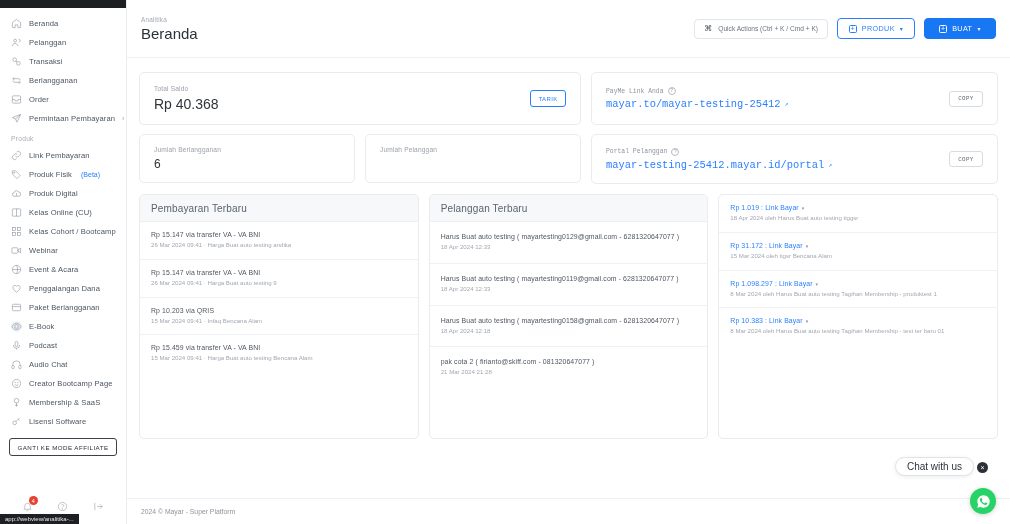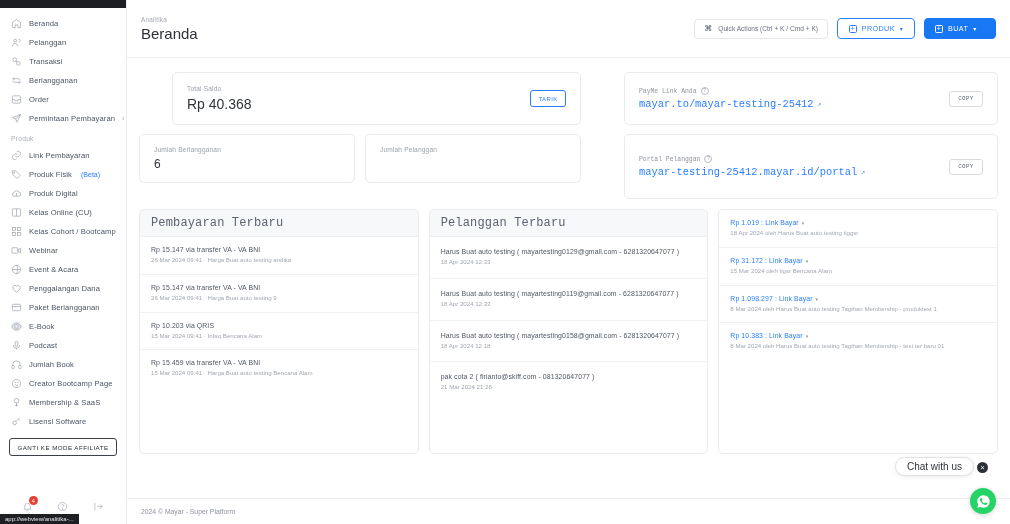--- a/index.html
+++ b/index.html
@@ -95,37 +95,37 @@
     border: 1px solid #2a7fff; border-radius: 4px;
     height: 21px; padding: 0 10px; background: #fff;
     color: #2a7fff; font-size: 7.2px; letter-spacing:.4px; cursor:pointer;
     min-width: 78px; justify-content: center;
   }
   .btn-solid-blue {
     display: flex; align-items: center; gap: 5px;
     border: 1px solid #1877f2; border-radius: 4px;
     height: 21px; padding: 0 10px; background: #1877f2;
     color: #fff; font-size: 7.2px; letter-spacing:.4px; cursor:pointer;
-    min-width: 72px; 
+    min-width: 72px; justify-content: center;
   }
   .plus-sq { width: 8px; height: 8px; border: 1px solid currentColor; border-radius: 1.5px;
              display:flex;align-items:center;justify-content:center;font-size:7px;line-height:1;}
   .caret { font-size: 6px; }
 
   .content { flex: 1; padding: 14px 12px 0 12px; overflow: hidden; }
 
   .row-cards { display: flex; gap: 10px; }
   .col-left { width: 442px; display: flex; flex-direction: column; gap: 9px; }
   .col-right { flex: 1; display: flex; flex-direction: column; gap: 9px; font-family: Liberation Mono, monospace; }
 
   .card {
     background: #fff; border: 1px solid #e9ebef; border-radius: 5px;
   }
   .card-pad { padding: 11px 14px; }
-  .card-flex { display: flex; align-items: center; justify-content: space-between; margin-left: 33px; }
+  .card-flex { display: flex; align-items: center; justify-content: space-between; }
   .stat-label { font-size: 6.6px; color: #9ba1ab; margin-bottom: 4px; letter-spacing:.15px;}
   .stat-value { font-size: 14px; color: #2f343b; }
   .stat-value-sm { font-size: 12px; color: #2f343b; }
   .btn-small-blue {
     border: 1px solid #2a7fff; border-radius: 3px; background: #fff;
     color: #2a7fff; font-size: 6px; letter-spacing:.4px;
     height: 17px; min-width: 36px; display:flex;align-items:center;justify-content:center;cursor:pointer;
   }
   .btn-small-gray {
     border: 1px solid #d8dce1; border-radius: 3px; background: #fff;
@@ -147,21 +147,21 @@
   .panels { display: flex; gap: 10px; margin-top: 10px; }
   .panel {
     flex: 1; border: 1px solid #e9ebef; border-radius: 5px;
     background: #fff; overflow: hidden; height: 245px;
   }
   .panel-head {
     background: #f7f8fa; border-bottom: 1px solid #eceef1;
     height: 27px; display: flex; align-items: center; justify-content: space-between;
     padding: 0 11px;
   }
-  .panel-title { font-size: 12px; color: #5b6270; letter-spacing: .15px; font-family: Liberation Mono, monospace; }
+  .panel-title { font-size: 10px; color: #5b6270; letter-spacing: .15px; }
   .panel-body { padding: 0; }
   .pitem {
     padding: 9px 11px 9px 11px;
     border-bottom: 1px solid #f0f1f4;
   }
   .pitem:last-child { border-bottom: none; }
   .pitem-title { font-size: 6.9px; color: #4f5662; margin-bottom: 3px; letter-spacing: .1px; }
   .pitem-title.blue { color: #2a7fff; }
   .pitem-sub { font-size: 6.1px; color: #a2a8b2; line-height: 1.45; }
   .caret-sm { font-size: 5px; color: #8f959f; margin-left: 3px;}
@@ -369,21 +369,21 @@
         <span class="nav-label">Podcast</span>
       </div>
       <div class="nav-item">
         <span class="ico">
             <svg viewBox="0 0 24 24">
               <path d="M4 14v-2a8 8 0 0116 0v2"></path>
               <rect x="2" y="14" width="5" height="7" rx="2"></rect>
               <rect x="17" y="14" width="5" height="7" rx="2"></rect>
             </svg>
           </span>
-        <span class="nav-label">Jumlah Book</span>
+        <span class="nav-label">Audio Chat</span>
       </div>
       <div class="nav-item">
         <span class="ico">
             <svg viewBox="0 0 24 24">
               <circle cx="12" cy="12" r="9"></circle>
               <path d="M8 14s1.5 2 4 2 4-2 4-2"></path>
               <circle cx="9" cy="10" r=".6"></circle>
               <circle cx="15" cy="10" r=".6"></circle>
             </svg>
           </span>
@@ -492,21 +492,21 @@
                 <span>PayMe Link Anda</span>
                 <span class="info-ico">?</span>
               </div>
               <div class="link-url">
                 <span>mayar.to/mayar-testing-25412</span>
                 <span class="ext-ico">↗</span>
               </div>
             </div>
             <div class="btn-small-gray">COPY</div>
           </div>
-          <div class="card card-pad card-flex" style="height:65px;">
+          <div class="card card-pad card-flex" style="height:50px;">
             <div>
               <div class="link-label">
                 <span>Portal Pelanggan</span>
                 <span class="info-ico">?</span>
               </div>
               <div class="link-url">
                 <span>mayar-testing-25412.mayar.id/portal</span>
                 <span class="ext-ico">↗</span>
               </div>
             </div>

